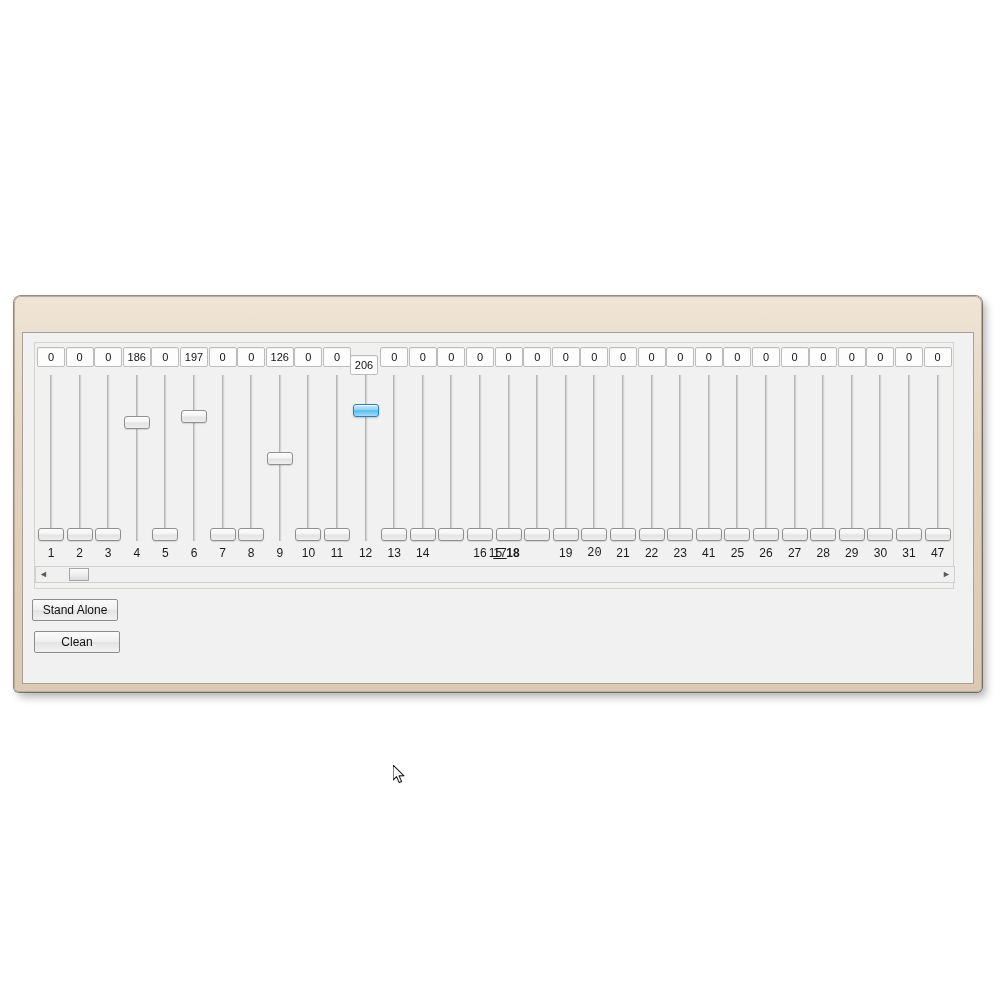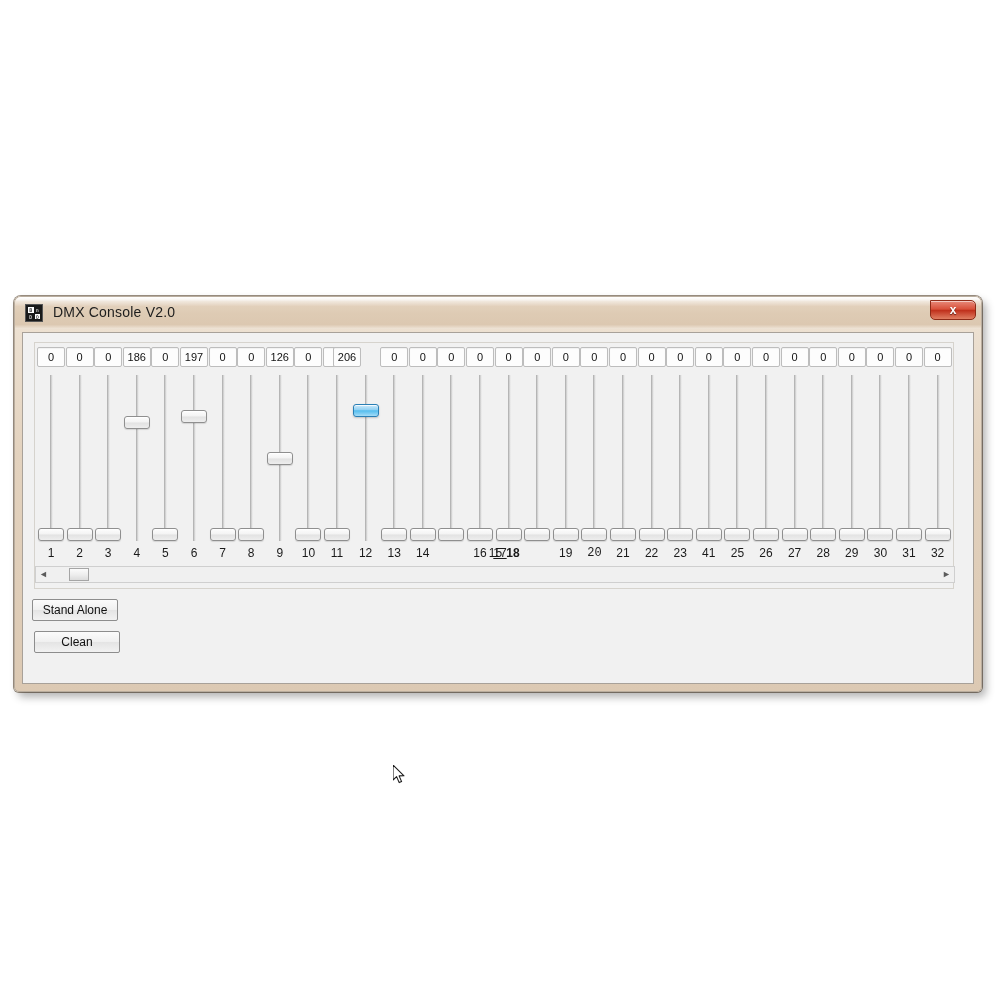--- a/index.html
+++ b/index.html
@@ -259,52 +259,38 @@
     width: 14px; height: 20px;
     pointer-events: none;
   }
 </style>
 </head>
 <body>
 
 <div id="app-window">
   <div id="window-frame-inner"></div>
 
-  <div id="title-bar">
-    <div id="title-bar-highlight"></div>
-
-    <div id="app-icon">
-      <div class="icon-cell">B</div>
-      <div class="icon-cell dark">n</div>
-      <div class="icon-cell dark">D</div>
-      <div class="icon-cell">Q</div>
-    </div>
-
-    <div id="title-text">DMX Console V2.0</div>
-
-    <div id="close-button">x</div>
-  </div>
 
   <div id="client-area">
 
     <div id="fader-panel">
 
       <div id="value-row">
           <div class="value-box" style="left: 2px;">0</div>
           <div class="value-box" style="left: 30.6px;">0</div>
           <div class="value-box" style="left: 59.2px;">0</div>
           <div class="value-box" style="left: 87.8px;">186</div>
           <div class="value-box" style="left: 116.4px;">0</div>
           <div class="value-box" style="left: 145px;">197</div>
           <div class="value-box" style="left: 173.6px;">0</div>
           <div class="value-box" style="left: 202.2px;">0</div>
           <div class="value-box" style="left: 230.8px;">126</div>
           <div class="value-box" style="left: 259.4px;">0</div>
           <div class="value-box" style="left: 288px;">0</div>
-          <div class="value-box" style="left: 298px;">206</div>
+          <div class="value-box" style="left: 315px; margin-top: 8px;">206</div>
           <div class="value-box" style="left: 345.2px;">0</div>
           <div class="value-box" style="left: 373.8px;">0</div>
           <div class="value-box" style="left: 402.4px;">0</div>
           <div class="value-box" style="left: 431px;">0</div>
           <div class="value-box" style="left: 459.6px;">0</div>
           <div class="value-box" style="left: 488.2px;">0</div>
           <div class="value-box" style="left: 516.8px;">0</div>
           <div class="value-box" style="left: 545.4px;">0</div>
           <div class="value-box" style="left: 574px;">0</div>
           <div class="value-box" style="left: 602.6px;">0</div>
@@ -476,21 +462,21 @@
           <div class="index-label" style="left: 602.6px;">22</div>
           <div class="index-label" style="left: 631.2px;">23</div>
           <div class="index-label" style="left: 659.8px;">41</div>
           <div class="index-label" style="left: 688.4px;">25</div>
           <div class="index-label" style="left: 717px;">26</div>
           <div class="index-label" style="left: 745.6px;">27</div>
           <div class="index-label" style="left: 774.2px;">28</div>
           <div class="index-label" style="left: 802.8px;">29</div>
           <div class="index-label" style="left: 831.4px;">30</div>
           <div class="index-label" style="left: 860px;">31</div>
-          <div class="index-label" style="left: 888.6px;">32</div>
+          <div class="index-label" style="left: 888.6px;">47</div>
         </div>
 
       <div id="hscroll">
         <div class="scroll-arrow" id="scroll-arrow-left">◄</div>
         <div id="scroll-thumb" style="left: 33.36px;"></div>
         <div class="scroll-arrow" id="scroll-arrow-right">►</div>
       </div>
     </div>
 
     <div class="panel-button" id="btn-stand-alone">Stand Alone</div>

